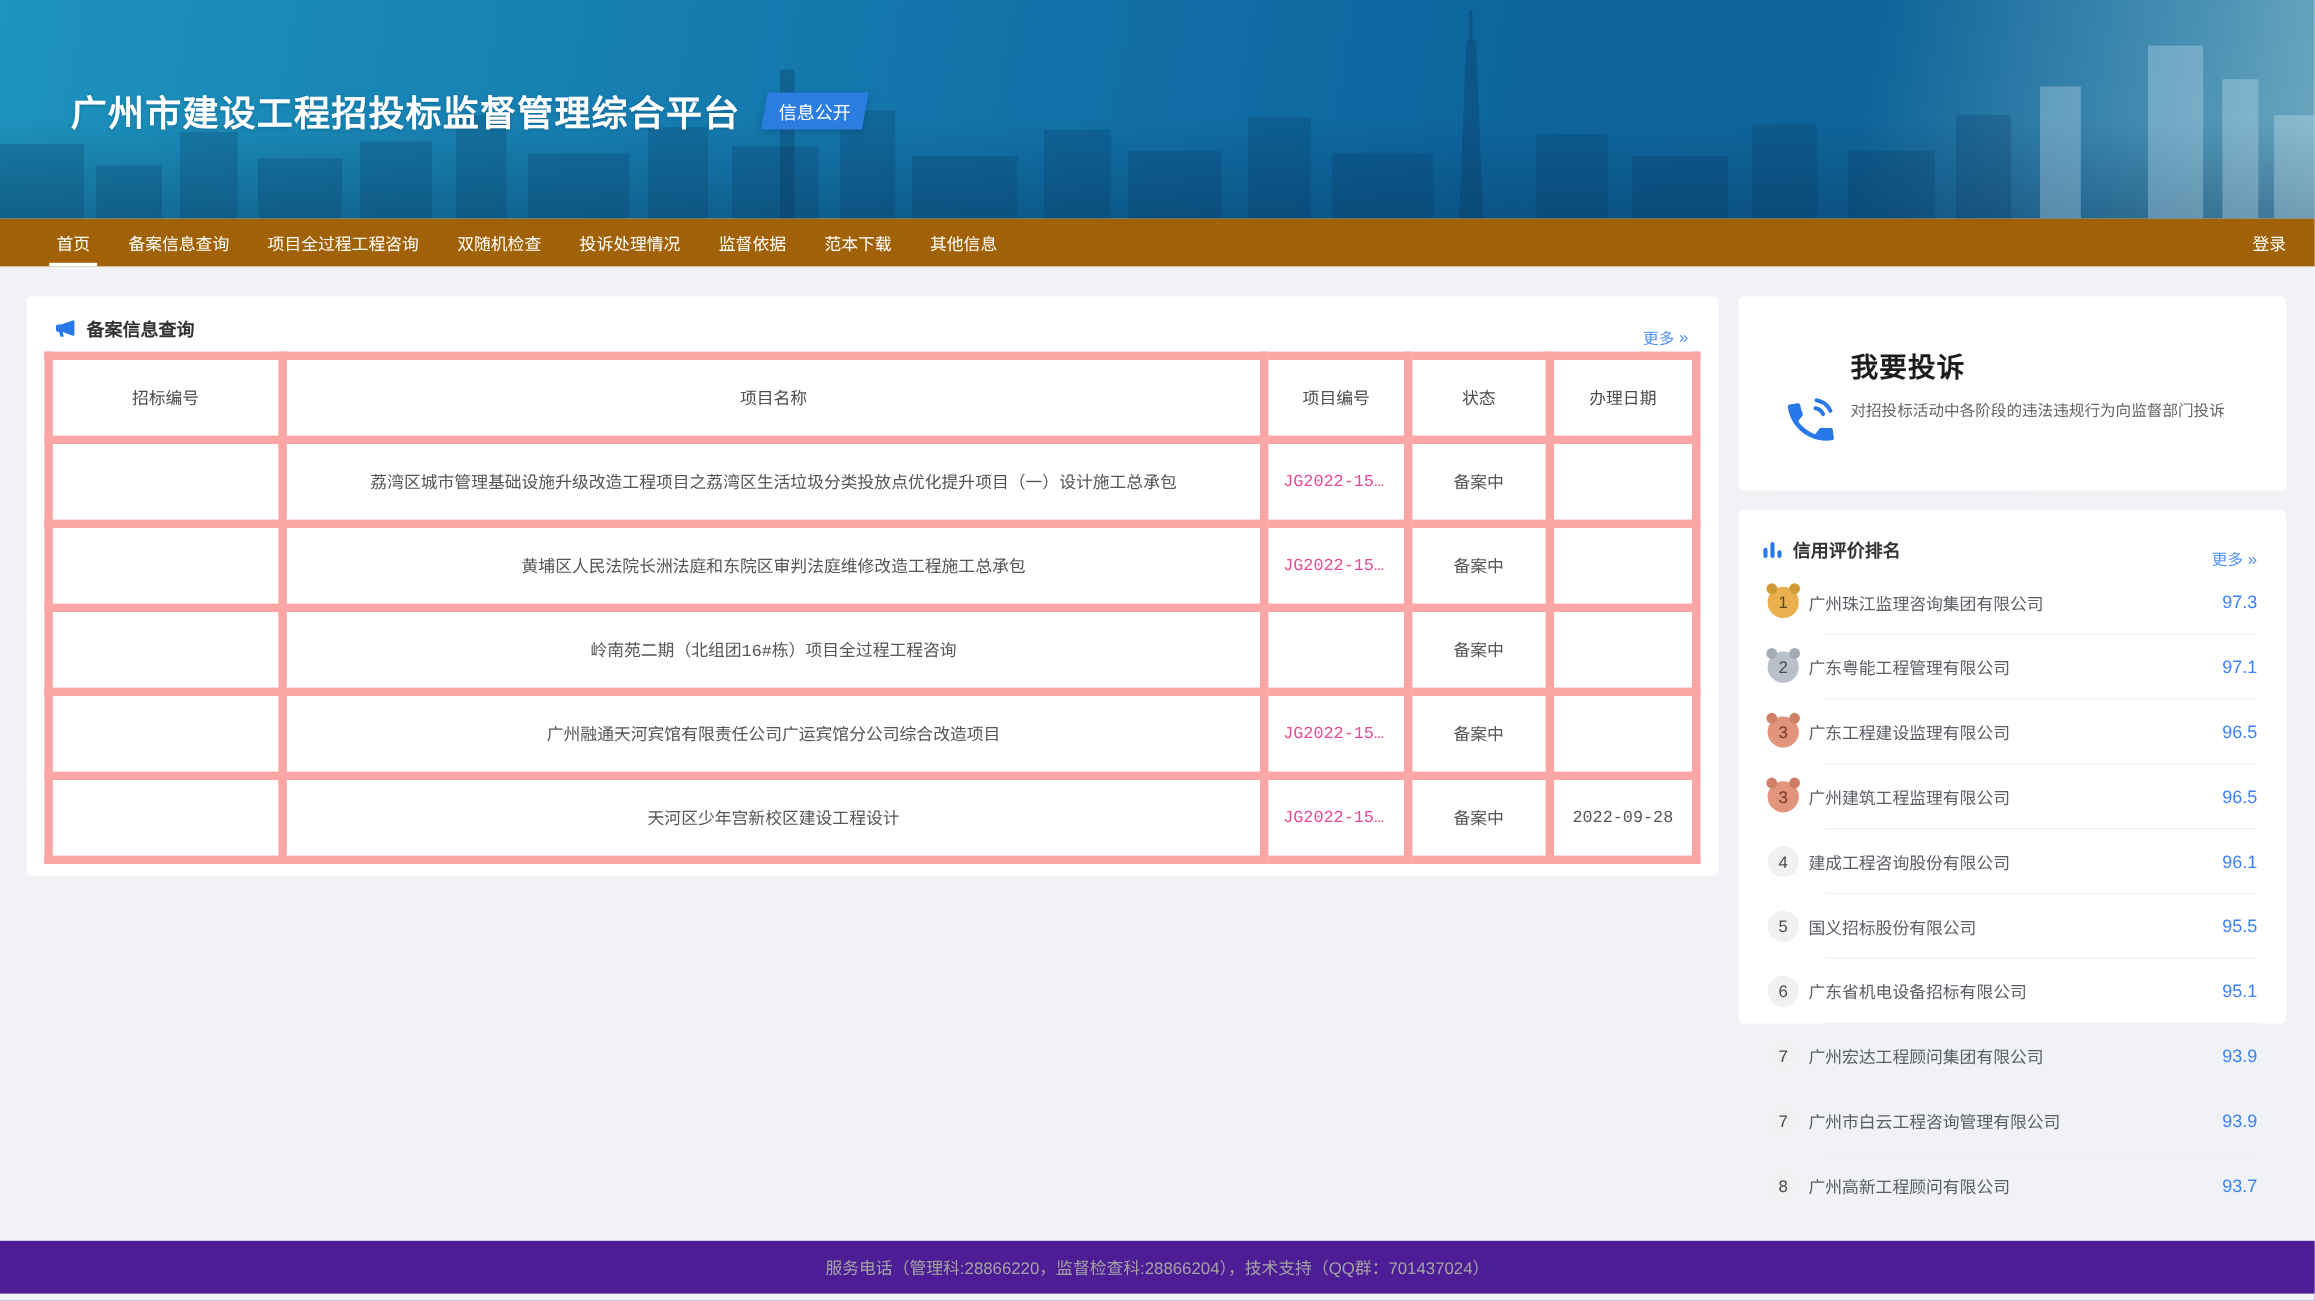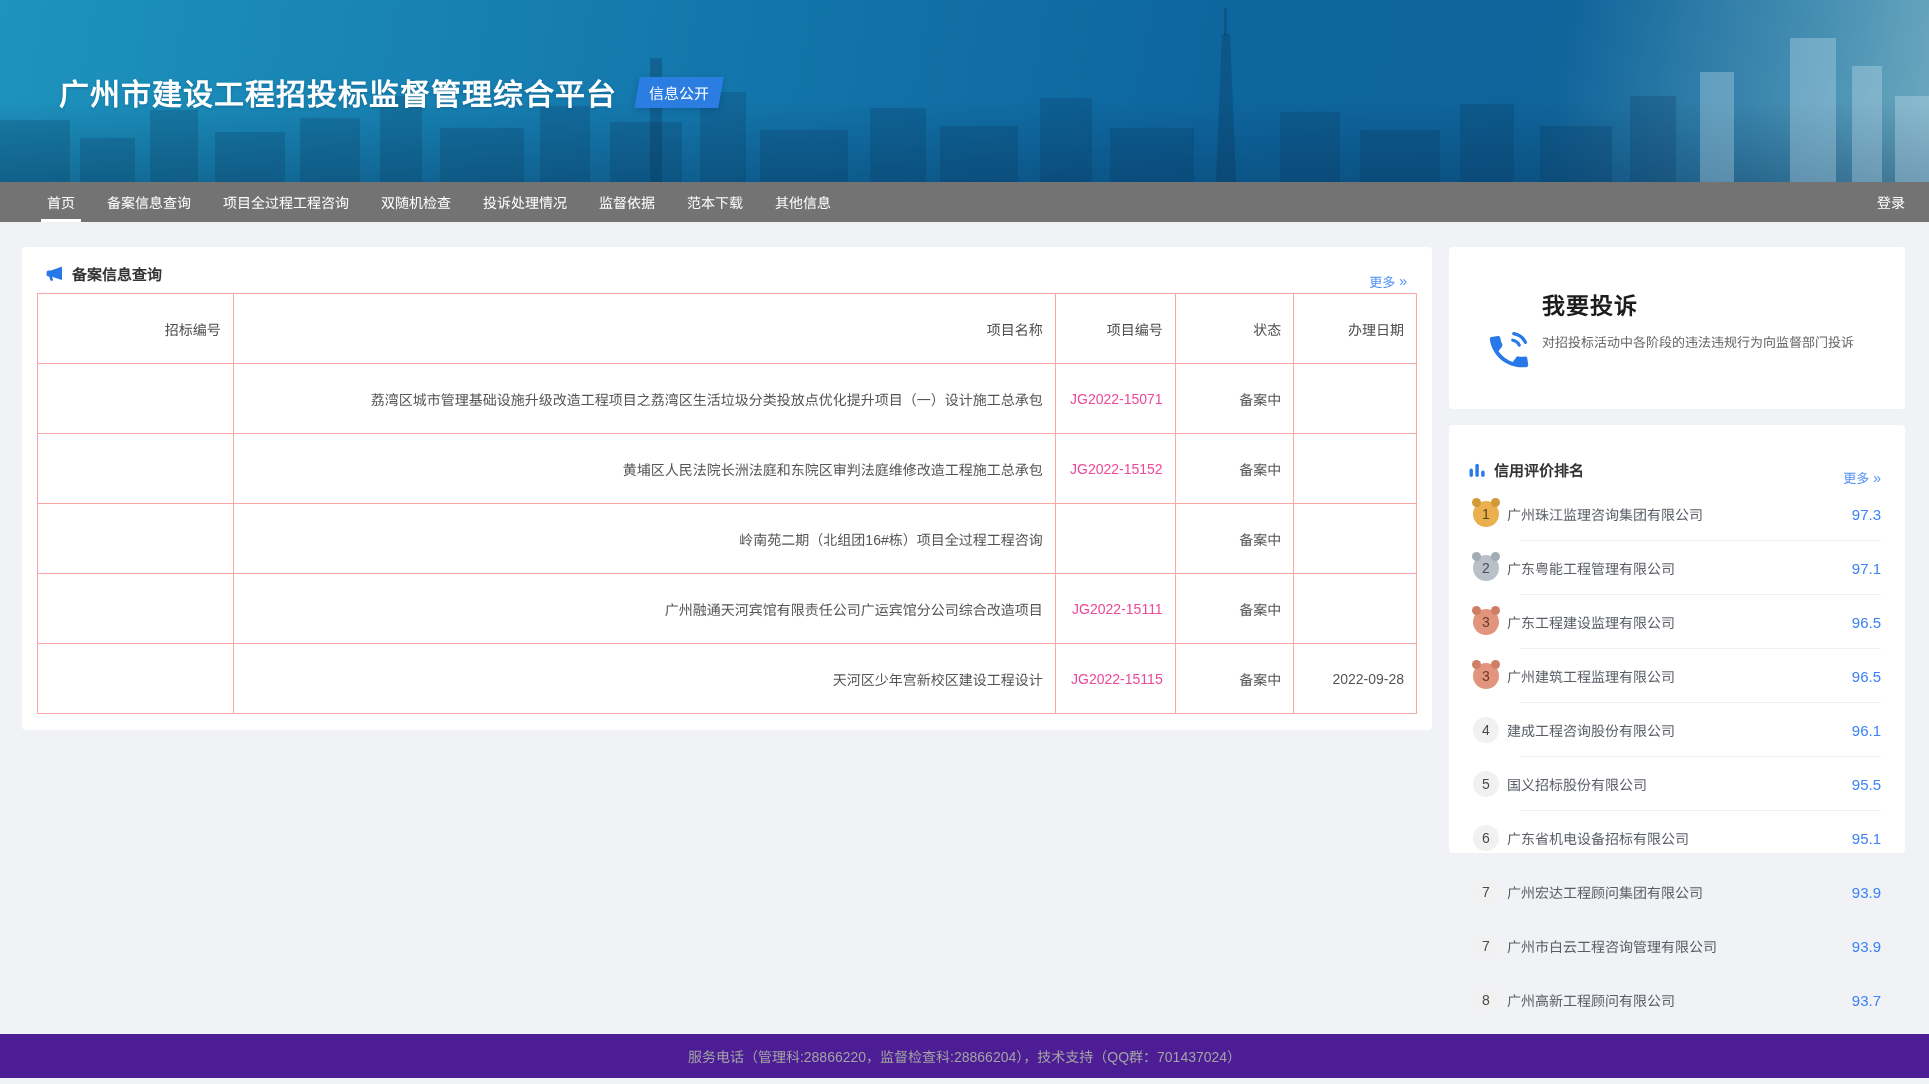--- a/index.html
+++ b/index.html
@@ -25,21 +25,21 @@
   }
   .info-badge {
     display:inline-block; margin-left:20px; background:#2b7de2; color:#fff;
     font-size:15px; padding:5px 12px; transform:skewX(-10deg);
     box-shadow:0 2px 6px rgba(0,40,90,.25);
   }
   .info-badge span{ display:inline-block; transform:skewX(10deg); }
 
   
   .topnav {
-    height:40px; background:#737373; display:flex; align-items:stretch;
+    height:40px; background:#a16207; display:flex; align-items:stretch;
     padding:0 24px 0 31px; color:#fff; font-size:14px;
   }
   .nav-items { display:flex; align-items:stretch; flex:1; }
   .nav-item {
     position:relative; display:flex; align-items:center; padding:0 16px; cursor:pointer;
     white-space:nowrap;
   }
   .nav-item.active::after {
     content:""; position:absolute; left:10px; right:10px; bottom:0; height:3px; background:#fff;
   }
@@ -57,37 +57,37 @@
     margin-left:auto; color:#4f90f8; font-size:13px; cursor:pointer; text-decoration:none;
     display:flex; align-items:center; gap:4px;margin-top:16px;
   }
   .more-link .chev { font-size:14px; }
   .icon-svg { display:inline-flex; align-items:center; }
 
   table.filing {
     width:100%; border-collapse:collapse; table-layout:fixed; font-size:14px;
   }
   table.filing th, table.filing td {
-    border:1px solid #fca5a5; height:70px; padding:0 12px; text-align:right;
-    font-weight:400; overflow:hidden; white-space:nowrap; text-overflow:ellipsis;
+    border:7px solid #fca5a5; height:70px; padding:0 12px; text-align:center;
+    font-weight:400; overflow:hidden; white-space:nowrap; text-overflow:ellipsis;font-family:Liberation Mono, monospace;
   }
   table.filing th { color:#4d4d4d; }
   table.filing td { color:#555; }
   table.filing td.cell-project-no { color:#ec4899; }
 
   
   .right-col { width:456px; margin-left:17px; display:flex; flex-direction:column; }
 
   .complaint { height:162px; padding:40px 28px 0 37px; display:flex; cursor:pointer; }
   .complaint .phone-wrap { width:52px; padding-top:8px; }
   .complaint-body { margin-left:10px; }
   .complaint-title { font-size:23px; font-weight:bold; color:#1c1c1c; letter-spacing:1px; }
   .complaint-desc { margin-top:12px; font-size:13px; color:#666; line-height:1.6; width:335px; }
 
-  .ranking { margin-top:16px; height:428px; padding:17px 24px 0 20px; }
+  .ranking { margin-top:16px; height:428px; padding:5px 24px 0 20px; }
   .ranking .panel-head { height:45px; padding:10px 0 0 0; }
   .ranking-list { list-style:none; }
   .ranking-item {
     position:relative; height:54px; display:flex; align-items:center;
   }
   .ranking-item:not(:last-child)::after {
     content:""; position:absolute; left:52px; right:0; bottom:0; height:1px; background:#efefef;
   }
   .rk-badge {
     position:relative; width:26px; height:26px; border-radius:50%;

